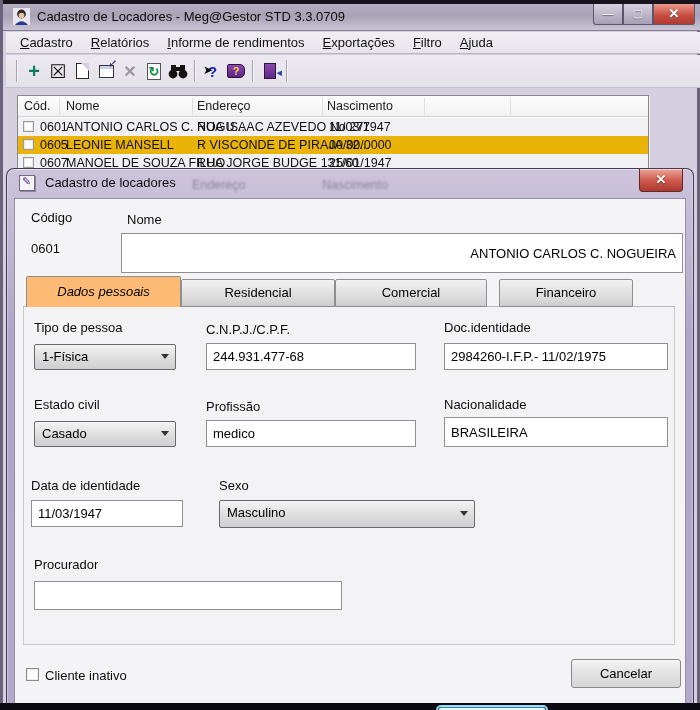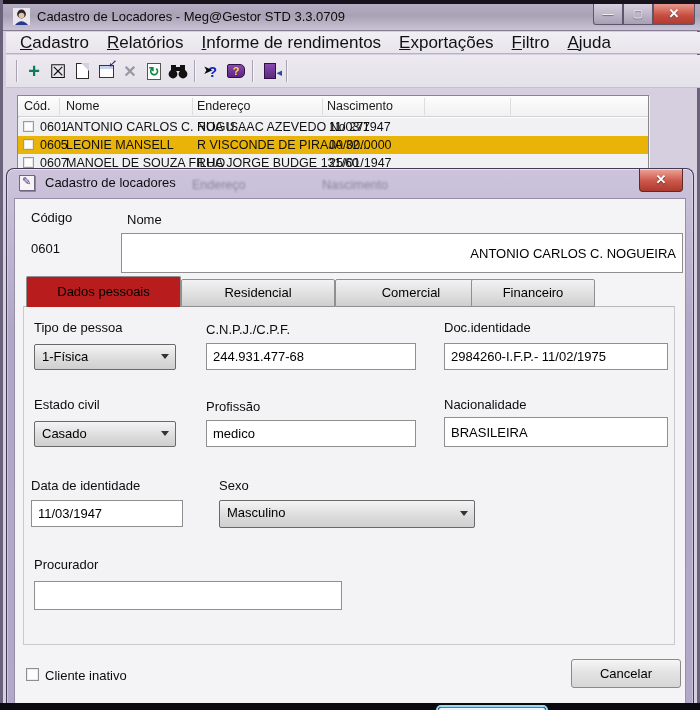--- a/index.html
+++ b/index.html
@@ -22,21 +22,21 @@
           background:linear-gradient(#d6d0df,#a79fb4); color:#fff; text-align:center;
           font-size:11px; line-height:19px; text-shadow:0 1px 1px #55505f; }
   .wbtn.min { border-radius:0 0 0 3px; }
   .wbtn.close { width:42px; background:linear-gradient(#e9998d,#c64b3e 60%,#b13c31);
                 border-radius:0 0 3px 0; font-weight:bold; font-size:13px; }
 
   
   .menubar { position:absolute; left:3px; top:32px; width:694px; height:22px;
              background:linear-gradient(#f1eff4,#e7e4ec); border-bottom:1px solid #b9b2c4;
              padding-left:6px; display:flex; align-items:center; gap:2px; }
-  .menu-item { display:inline-block; padding:2px 8px; font-size:17px; color:#111; }
+  .menu-item { display:inline-block; padding:2px 8px; font-size:13px; color:#111; }
   .menu-item::first-letter { text-decoration:underline; }
 
   
   .toolbar { position:absolute; left:3px; top:55px; width:694px; height:33px;
              background:linear-gradient(#ece9f0,#e4e1e9); border-bottom:1px solid #c5bfd0;
              display:flex; align-items:center; padding-left:6px; }
   .tsep { width:2px; height:22px; margin:0 4px;
           border-left:1px solid #a9a2b5; border-right:1px solid #f6f4f9; }
   .tbtn { width:24px; height:24px; display:flex; align-items:center; justify-content:center;
           position:relative; }
@@ -100,21 +100,21 @@
            background:linear-gradient(#f4f4f4,#dcdbdc 60%,#cfced0);
            font-size:13px; padding:4px 20px 0 7px; }
   .combo .arr { position:absolute; right:6px; top:9px; width:0; height:0;
                 border:4px solid transparent; border-top:5px solid #333; }
 
   
   .tab { position:absolute; top:77px; height:31px; text-align:center; font-size:13px;
          line-height:29px; border:1px solid #8f8f8f; }
   .tab.inactive { background:linear-gradient(#f3f2f3,#dadada 70%,#cecdce); top:80px; height:28px;
                   line-height:26px; border-radius:2px 2px 0 0; }
-  .tab.active { background:#b91c1c; border-bottom:none; border-radius:2px 2px 0 0; z-index:2; }
+  .tab.active { background:#fdba74; border-bottom:none; border-radius:2px 2px 0 0; z-index:2;font-style:italic; }
   .tabpage { position:absolute; left:8px; top:107px; width:652px; height:339px;
              background:#f3f2f4; border:1px solid #cac9cc; border-top:1px solid #b9b8bb; }
 
   
   .chk { position:absolute; width:13px; height:13px; background:#fdfdfd; border:1px solid #8e8e8e;
          box-shadow:inset 0 0 0 1px #ececec; }
   .btn { position:absolute; height:29px; font-size:13px; text-align:center; line-height:27px;
          border-radius:3px; }
   .btn.primary { border:1px solid #3c7fb1; background:linear-gradient(#e8f7fd,#c3e9f8 45%,#a6ddf4);
                  box-shadow:0 0 0 2px #9adbf2, inset 0 0 2px #fff;margin-top:48px; }
@@ -250,21 +250,21 @@
 
       <span class="lbl" style="left:16px; top:11px;">Código</span>
       <span class="lbl" style="left:112px; top:13px;">Nome</span>
       <span class="codigo-val" style="left:16px; top:42px;">0601</span>
       <input class="inp" style="left: 106px; top: 34px; width: 562px; height: 40px; text-align: right;" value="ANTONIO CARLOS C. NOGUEIRA">
 
       <div class="tabpage"></div>
       <div class="tab active" style="left:11px;  width:155px;">Dados pessoais</div>
       <div class="tab inactive" style="left:166px; width:154px;">Residencial</div>
       <div class="tab inactive" style="left:320px; width:152px;">Comercial</div>
-      <div class="tab inactive" style="left:456px; width:124px;">Financeiro</div>
+      <div class="tab inactive" style="left:484px; width:134px;">Financeiro</div>
 
       <span class="lbl" style="left:19px; top:121px;">Tipo de pessoa</span>
       <span class="lbl" style="left:191px; top:123px;">C.N.P.J./C.P.F.</span>
       <span class="lbl" style="left:429px; top:121px;">Doc.identidade</span>
       <div class="combo" style="left:19px; top:145px; width:142px;">
         <span>1-Física</span>
         <span class="arr"></span>
       </div>
       <input class="inp" style="left: 191px; top: 144px; width: 210px;" value="244.931.477-68">
       <input class="inp" style="left: 429px; top: 144px; width: 224px;" value="2984260-I.F.P.- 11/02/1975">

